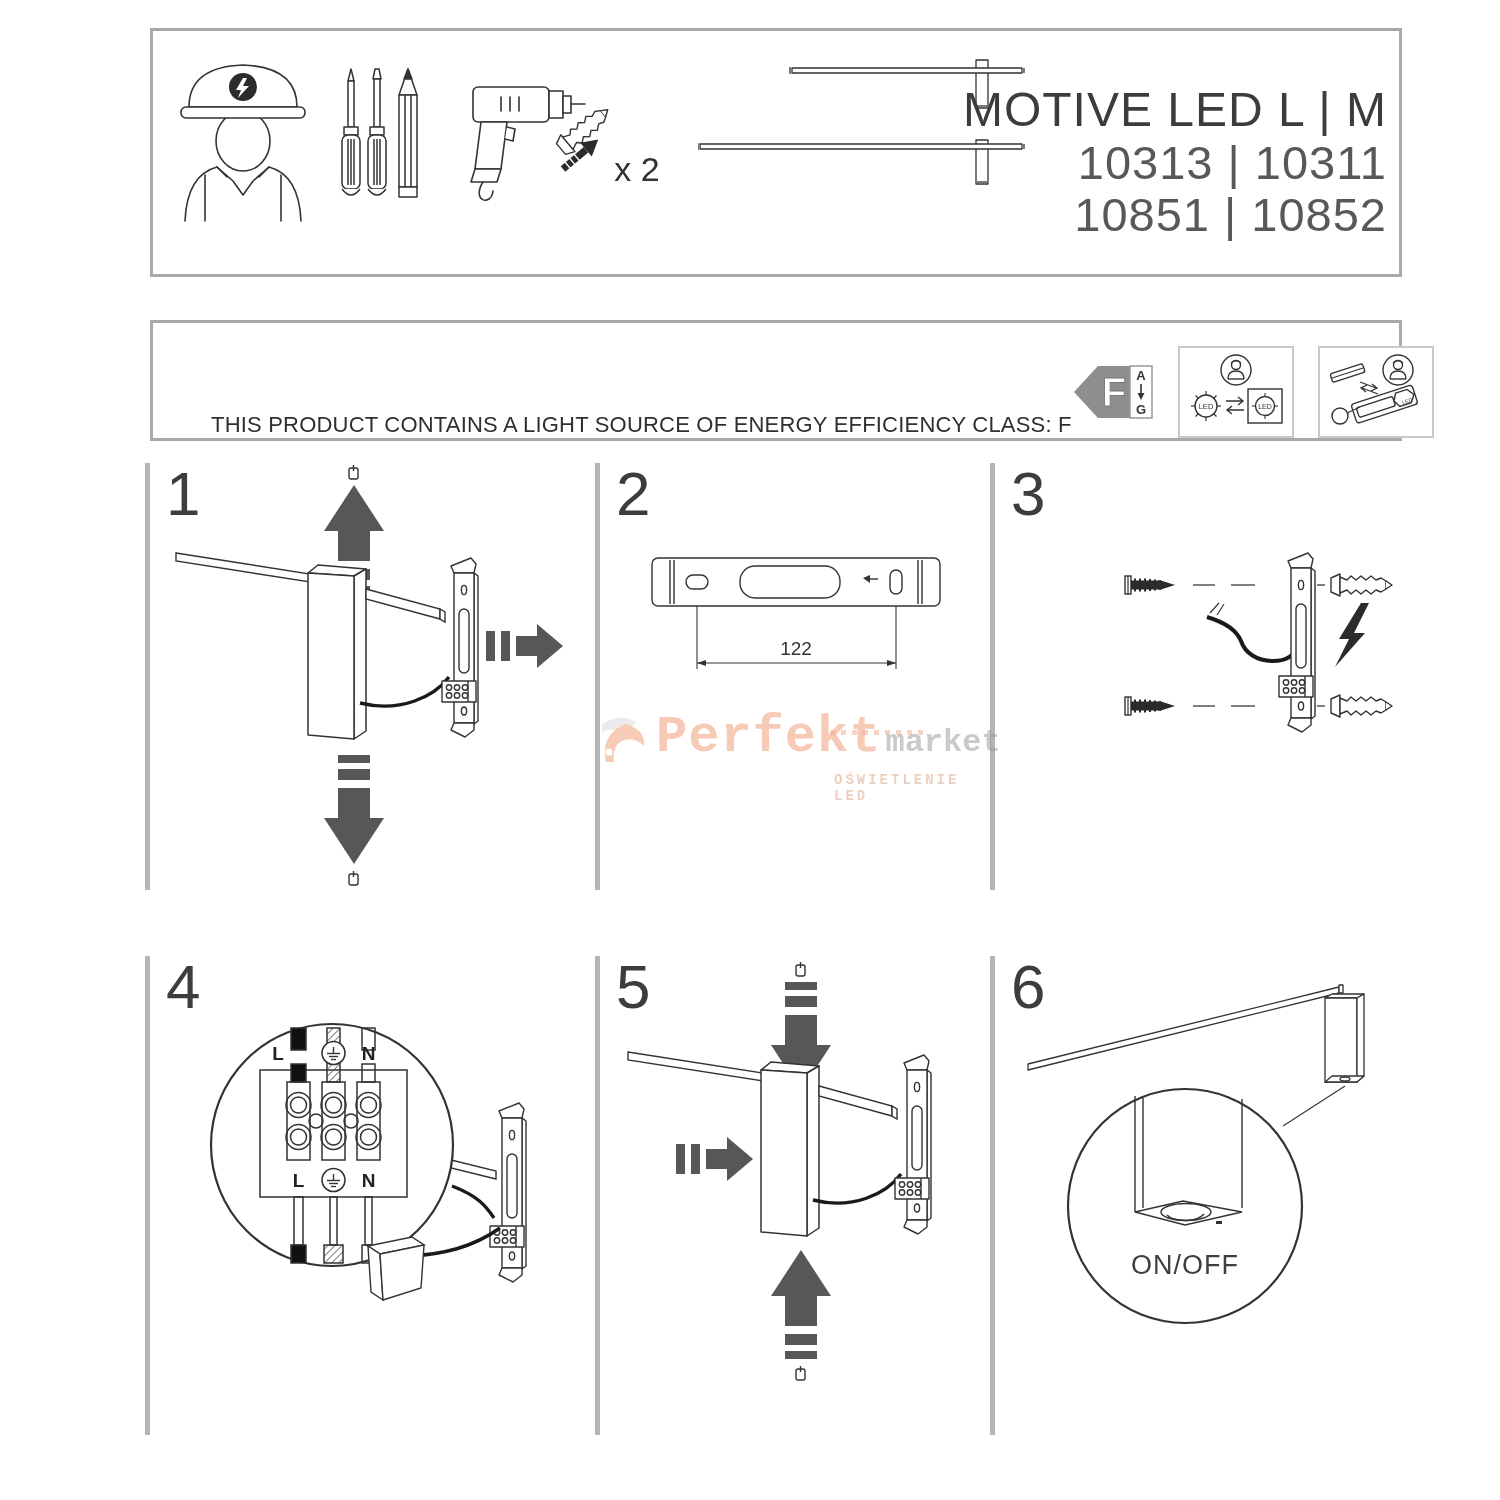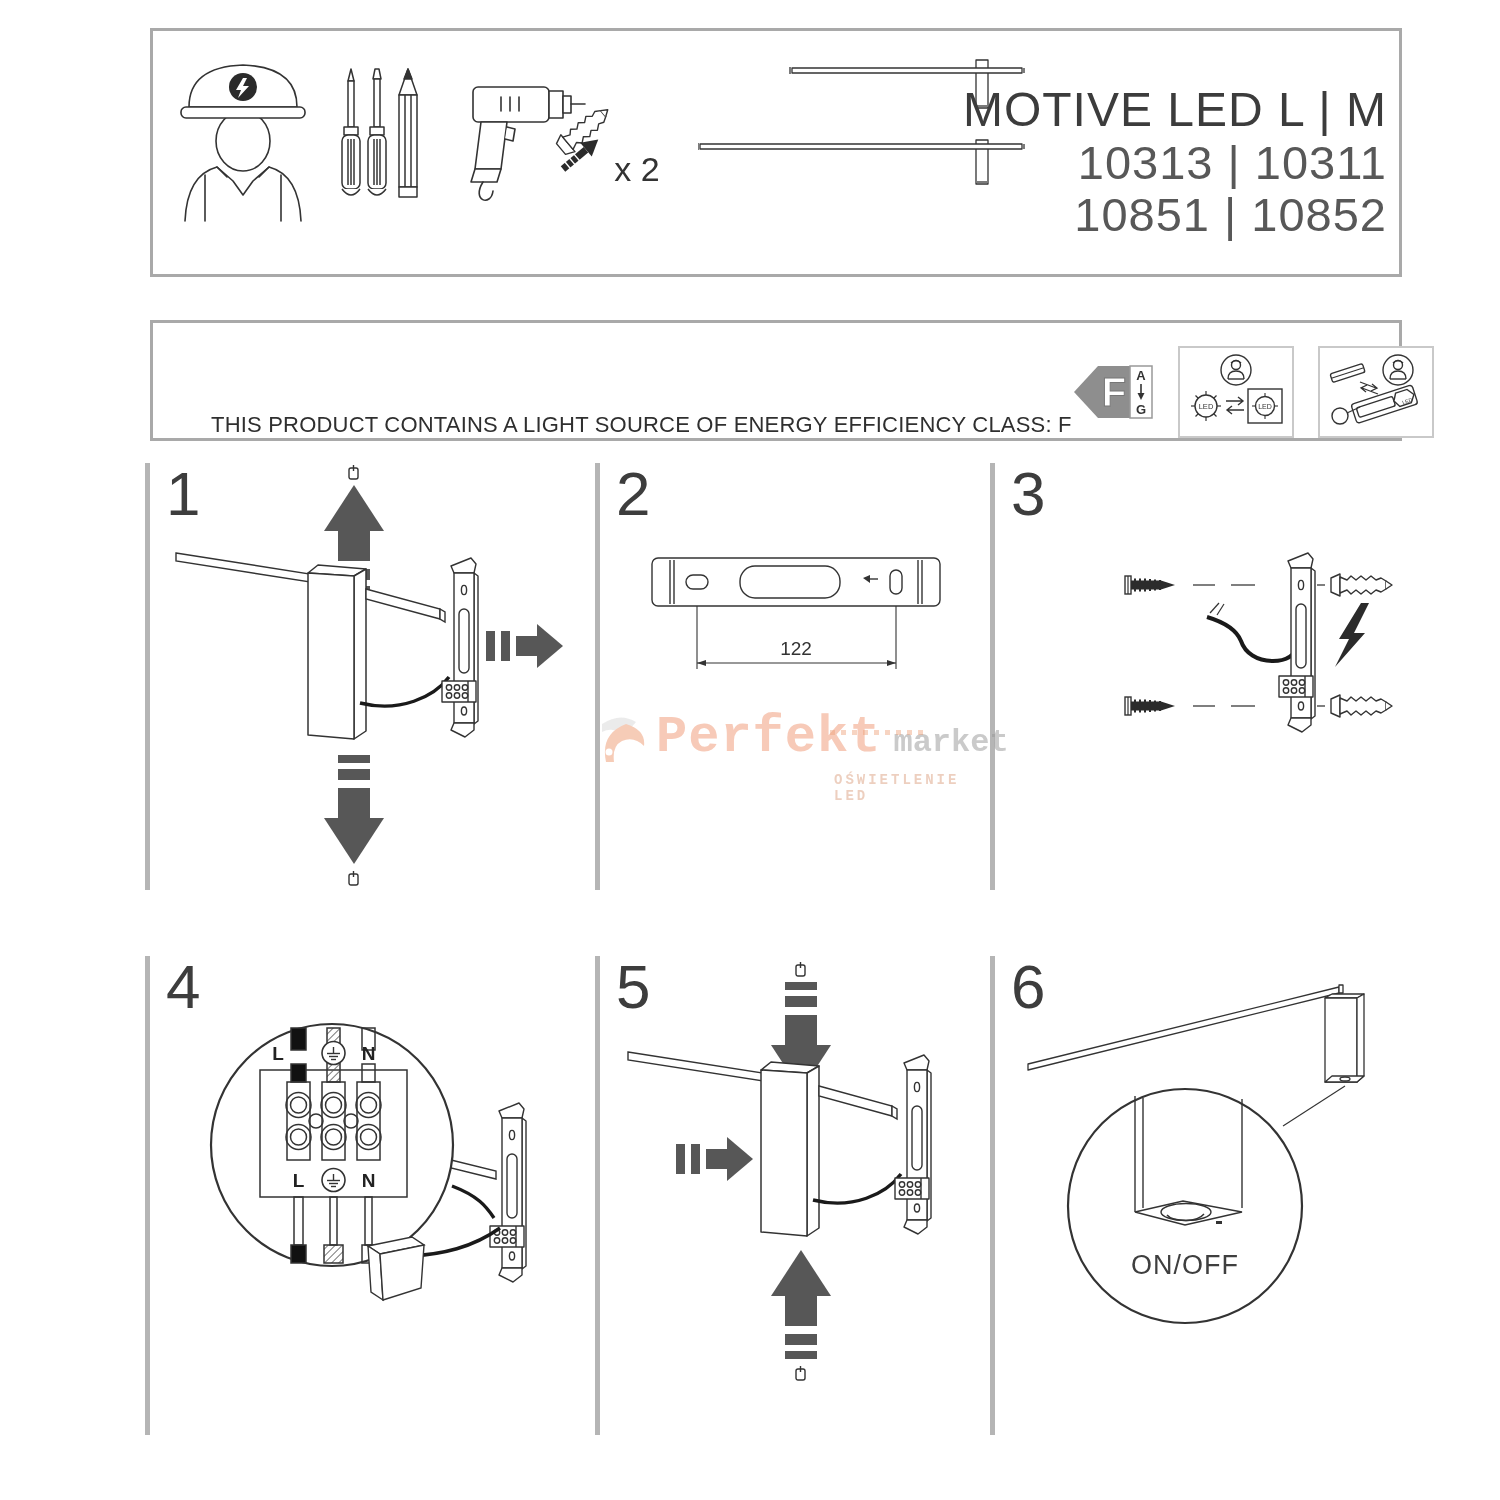--- a/index.html
+++ b/index.html
@@ -21,21 +21,21 @@
   #p3{left:990px;top:463px;width:412px;height:427px;}
   #p4{left:145px;top:956px;width:445px;height:479px;}
   #p5{left:595px;top:956px;width:390px;height:479px;}
   #p6{left:990px;top:956px;width:412px;height:479px;}
   .stepnum{position:absolute;left:16px;top:0px;font-size:62px;color:#3d3d3d;line-height:1;}
   .scene{position:absolute;left:0;top:0;}
   svg text{font-family:"Liberation Sans", sans-serif;}
   #watermark{position:absolute;left:598px;top:712px;width:360px;height:84px;pointer-events:none;font-family:Liberation Mono, monospace;}
   #wm-row{position:absolute;left:58px;top:-4px;display:flex;align-items:baseline;}
   #wm-brand{font-size:52px;font-weight:bold;color:rgba(236,128,86,.42);letter-spacing:1px;}
-  #wm-brand2{font-size:32px;font-weight:bold;color:rgba(150,150,150,.5);margin-left:12px;}
+  #wm-brand2{font-size:32px;font-weight:bold;color:rgba(150,150,150,.5);margin-left:4px;}
   #wm-dots{position:absolute;left:232px;top:18px;display:flex;gap:6px;}
   #wm-dots i{width:5px;height:5px;background:rgba(238,160,120,.45);display:block;}
   #wm-tag{position:absolute;left:236px;top:60px;font-size:14px;font-weight:bold;
           letter-spacing:3px;color:rgba(222,168,138,.55);}
 </style>
 </head>
 <body>
 
 <svg width="0" height="0" style="position:absolute" aria-hidden="true">
   <defs>

